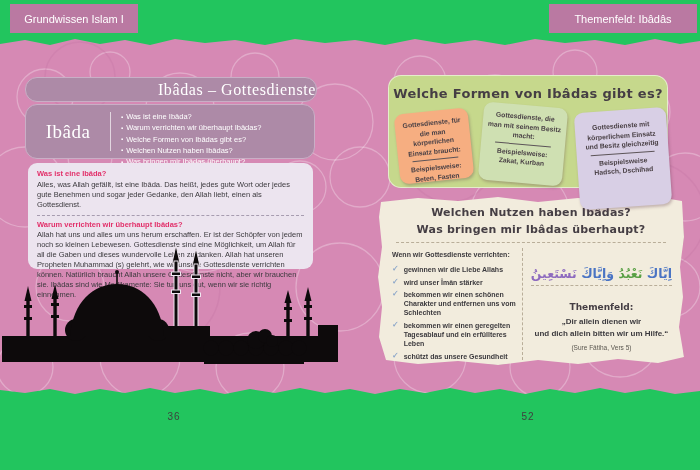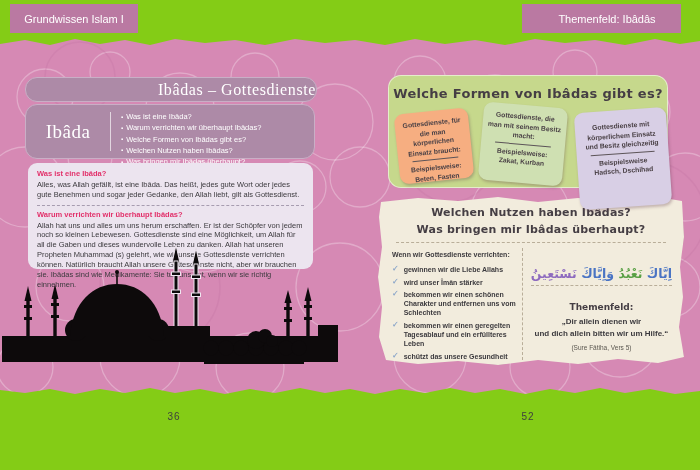--- a/index.html
+++ b/index.html
@@ -1,24 +1,24 @@
 <!DOCTYPE html>
 <html><head>
 <meta charset="utf-8">
 <style>
   html,body{margin:0;padding:0;}
   body{width:700px;height:470px;overflow:hidden;background:#ffffff;
        font-family:"Liberation Sans", sans-serif;}
-  .page{position:relative;width:700px;height:470px;background:#84cc16;}
+  .page{position:relative;width:700px;height:470px;background:#22c55e;}
 
   
   .hdr{position:absolute;top:4px;height:29px;background:#ba79a2;color:#fff;
        font-size:11px;display:flex;align-items:center;justify-content:center;}
   .hdr-left{left:10px;width:128px;}
-  .hdr-right{right:19px;width:148px;padding-left:11px;}
+  .hdr-right{right:3px;width:148px;}
 
   
   .band{position:absolute;left:0;top:37px;width:700px;height:361px;background:#d689b4;
     clip-path:polygon(0 7px,25px 3px,50px 8px,75px 2px,100px 7px,125px 3px,150px 8px,175px 2px,205px 6px,235px 3px,265px 8px,295px 2px,325px 6px,355px 3px,385px 8px,415px 2px,445px 7px,475px 3px,505px 8px,535px 2px,565px 6px,595px 3px,625px 8px,655px 2px,680px 7px,700px 4px,700px 354px,675px 357px,650px 352px,625px 356px,600px 351px,575px 356px,550px 352px,525px 357px,500px 352px,475px 356px,450px 351px,425px 356px,400px 352px,375px 357px,350px 352px,325px 356px,300px 351px,275px 356px,250px 352px,225px 357px,200px 352px,175px 356px,150px 351px,125px 356px,100px 352px,75px 357px,50px 352px,25px 356px,0 353px);}
   .band svg{position:absolute;left:0;top:0;}
 
   
   .title-bar{position:absolute;left:25px;top:77px;width:290px;height:23px;z-index:2;
     background:#ad8aa7;border:1px solid #c9afc6;border-radius:12px;color:#fff;
     font-family:"Liberation Serif", serif;font-size:16px;letter-spacing:.6px;
@@ -145,21 +145,21 @@
       <li><span class="blt">▪</span><span>Was ist eine Ibâda?</span></li>
       <li><span class="blt">▪</span><span>Warum verrichten wir überhaupt Ibâdas?</span></li>
       <li><span class="blt">▪</span><span>Welche Formen von Ibâdas gibt es?</span></li>
       <li><span class="blt">▪</span><span>Welchen Nutzen haben Ibâdas?</span></li>
       <li><span class="blt">▪</span><span>Was bringen mir Ibâdas überhaupt?</span></li>
     </ul>
   </div>
 
   <div class="info-box">
     <div class="sec-head">Was ist eine Ibâda?</div>
-    <p class="sec-body">Alles, was Allah gefällt, ist eine Ibâda. Das heißt, jedes gute Wort oder jedes gute Benehmen und sogar jeder Gedanke, den Allah liebt, gilt als Gottesdienst.</p>
+    <p class="sec-body">Alles, was Allah gefällt, ist eine Ibâda. Das heißt, jedes gute Wort oder jedes gute Benehmen und sogar jeder Gedanke, den Allah liebt, einen als Gottesdienst.</p>
     <div class="dash-div"></div>
     <div class="sec-head">Warum verrichten wir überhaupt Ibâdas?</div>
     <p class="sec-body">Allah hat uns und alles um uns herum erschaffen. Er ist der Schöpfer von jedem noch so kleinen Lebewesen. Gottesdienste sind eine Möglichkeit, um Allah für all die Gaben und dieses wundervolle Leben zu danken. Allah hat unseren Propheten Muhammad (s) gelehrt, wie wir unsere Gottesdienste verrichten können. Natürlich braucht Allah unsere Gottesdienste nicht, aber wir brauchen sie. Ibâdas sind wie Medikamente: Sie tun uns gut, wenn wir sie richtig einnehmen.</p>
   </div>
 
   <svg class="mosque" width="340" height="125" viewBox="0 0 340 125">
     <g fill="#0d0a0b">
       <rect x="2" y="96" width="336" height="26"></rect>
 
       <polygon points="24.5,61 28,46 31.5,61"></polygon>

